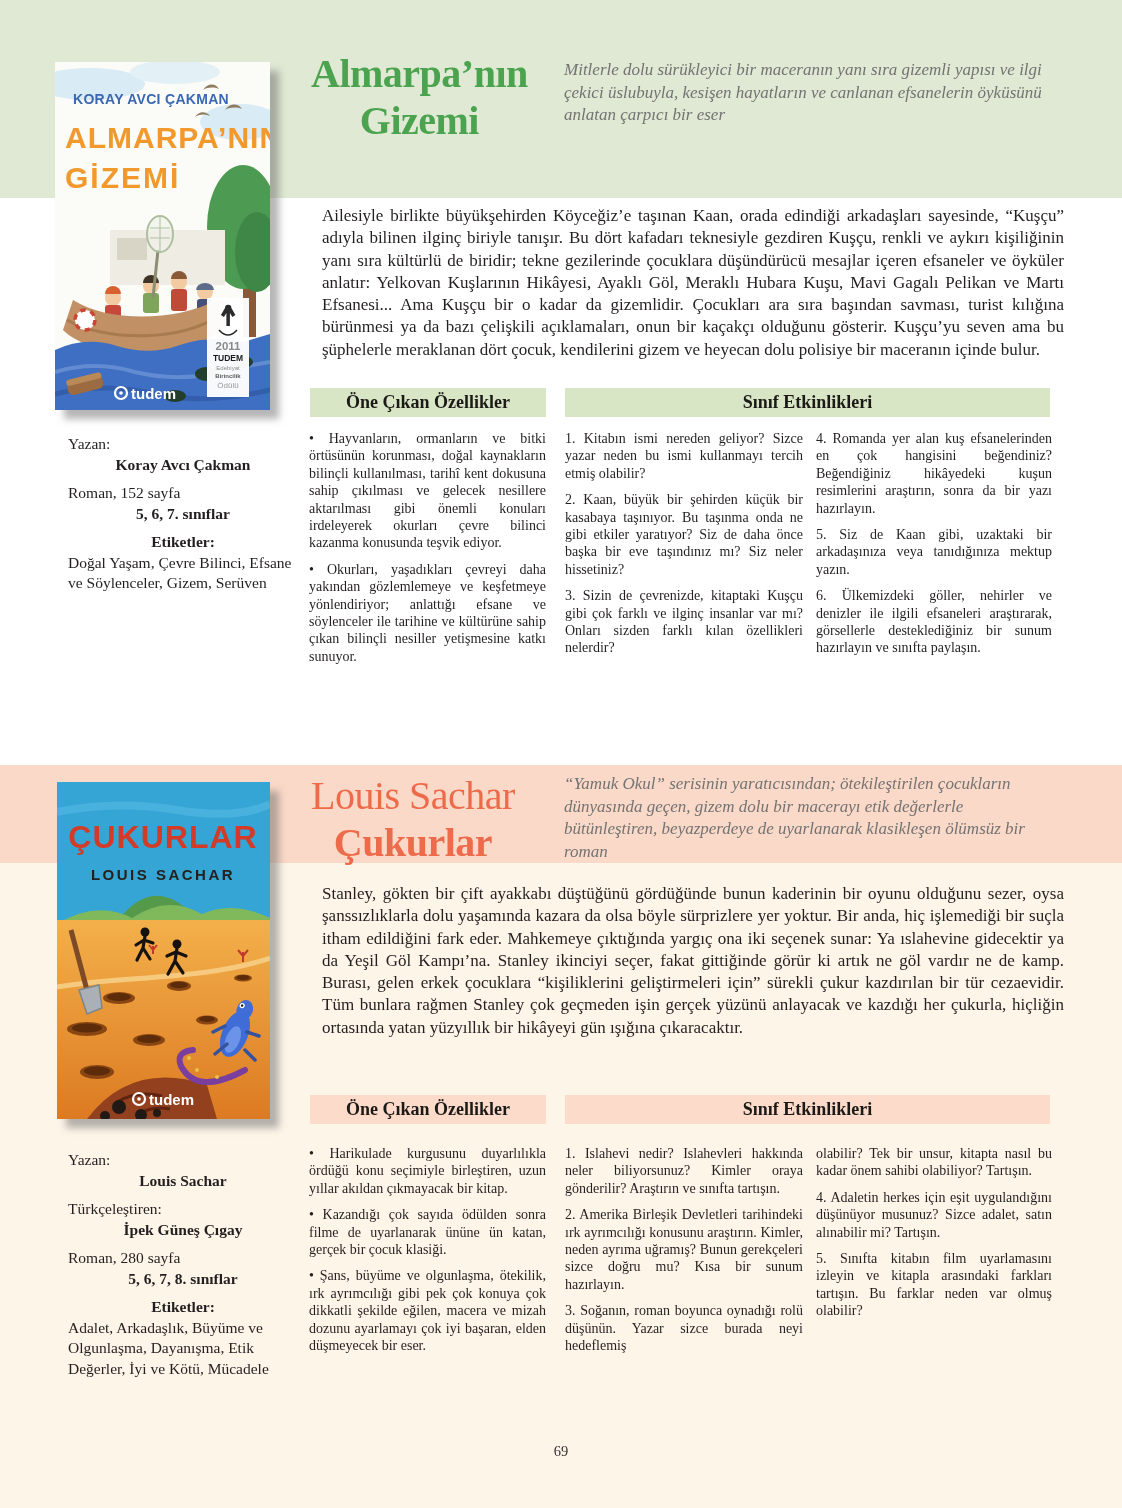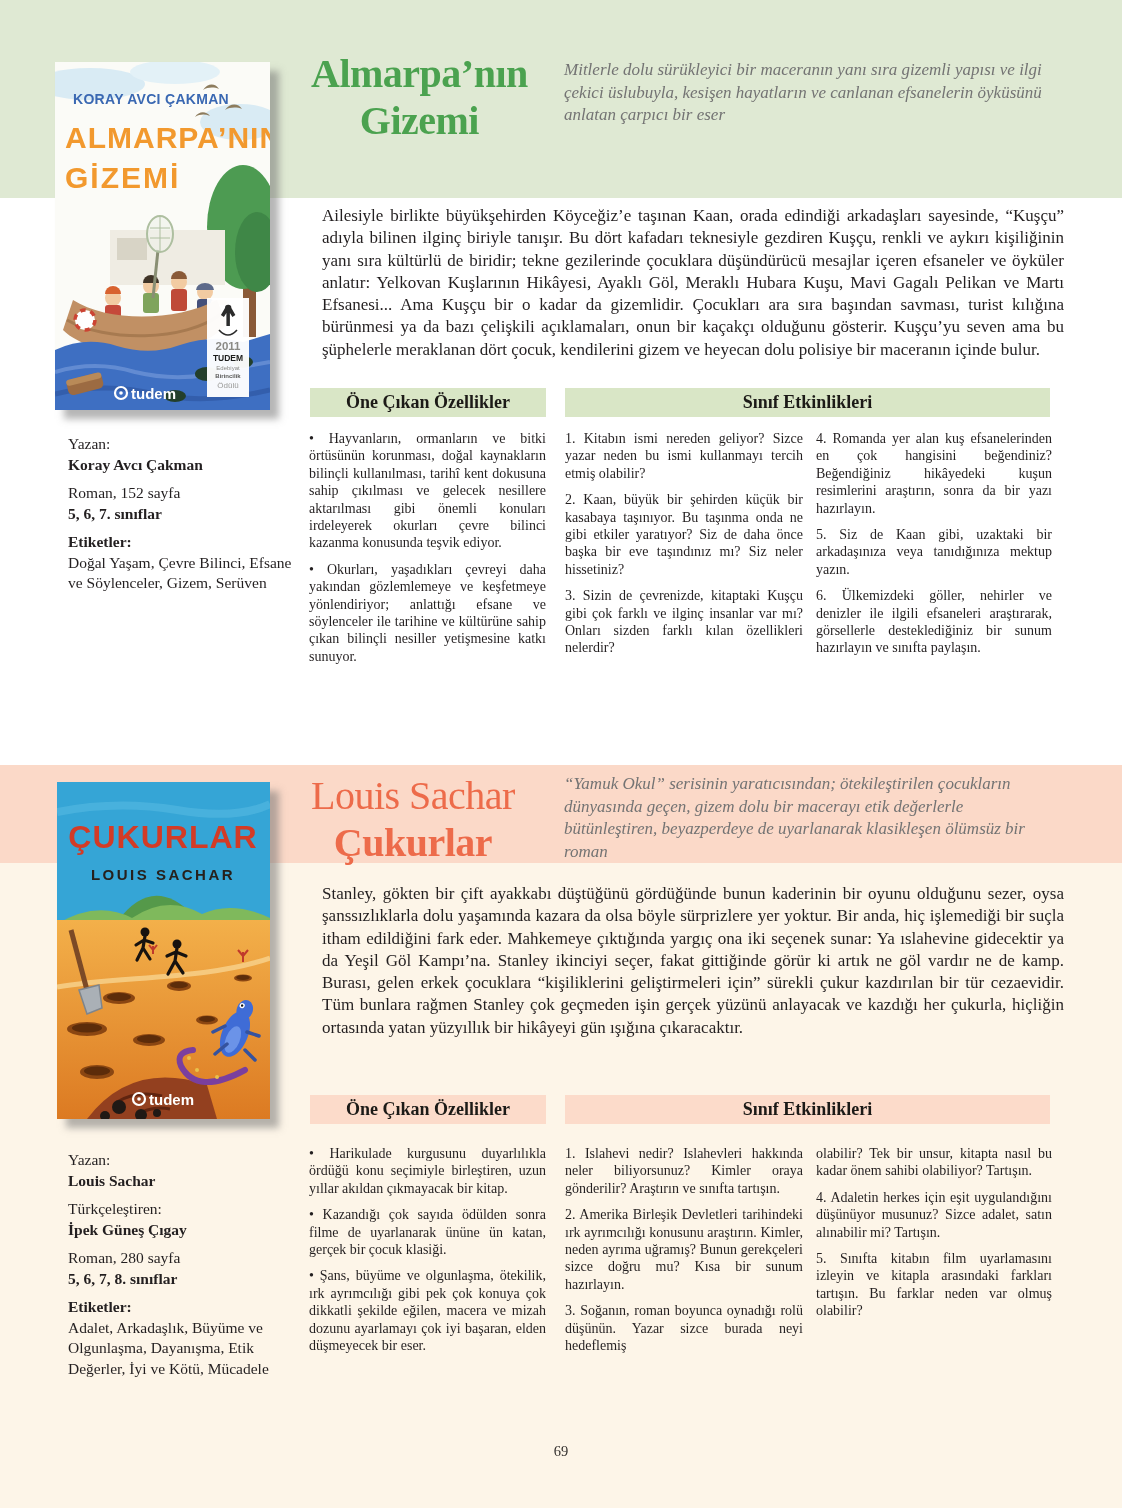--- a/index.html
+++ b/index.html
@@ -34,21 +34,21 @@
   .col p{margin:0 0 9px 0;}
   .coltop1{top:430px;}
   .coltop2{top:1145px;}
   .fcol{left:309px;width:237px;}
   .acol1{left:565px;width:238px;}
   .acol2{left:816px;width:236px;}
   .info{position:absolute;left:68px;width:230px;font-size:15.5px;line-height:20.5px;}
   .i1{top:434px;}
   .i2{top:1150px;}
   .info .grp{margin-bottom:8px;}
-  .b{font-weight:bold;}
+  .b{font-weight:bold;text-align:center;}
   .pagenum{position:absolute;left:0;top:1443px;width:100%;text-align:center;font-size:14.5px;color:#33302e;}
   .sans{font-family:"Liberation Sans","DejaVu Sans",sans-serif;}
 </style>
 </head>
 <body>
 
 <div class="page">
 
   <div class="band1"></div>
 

